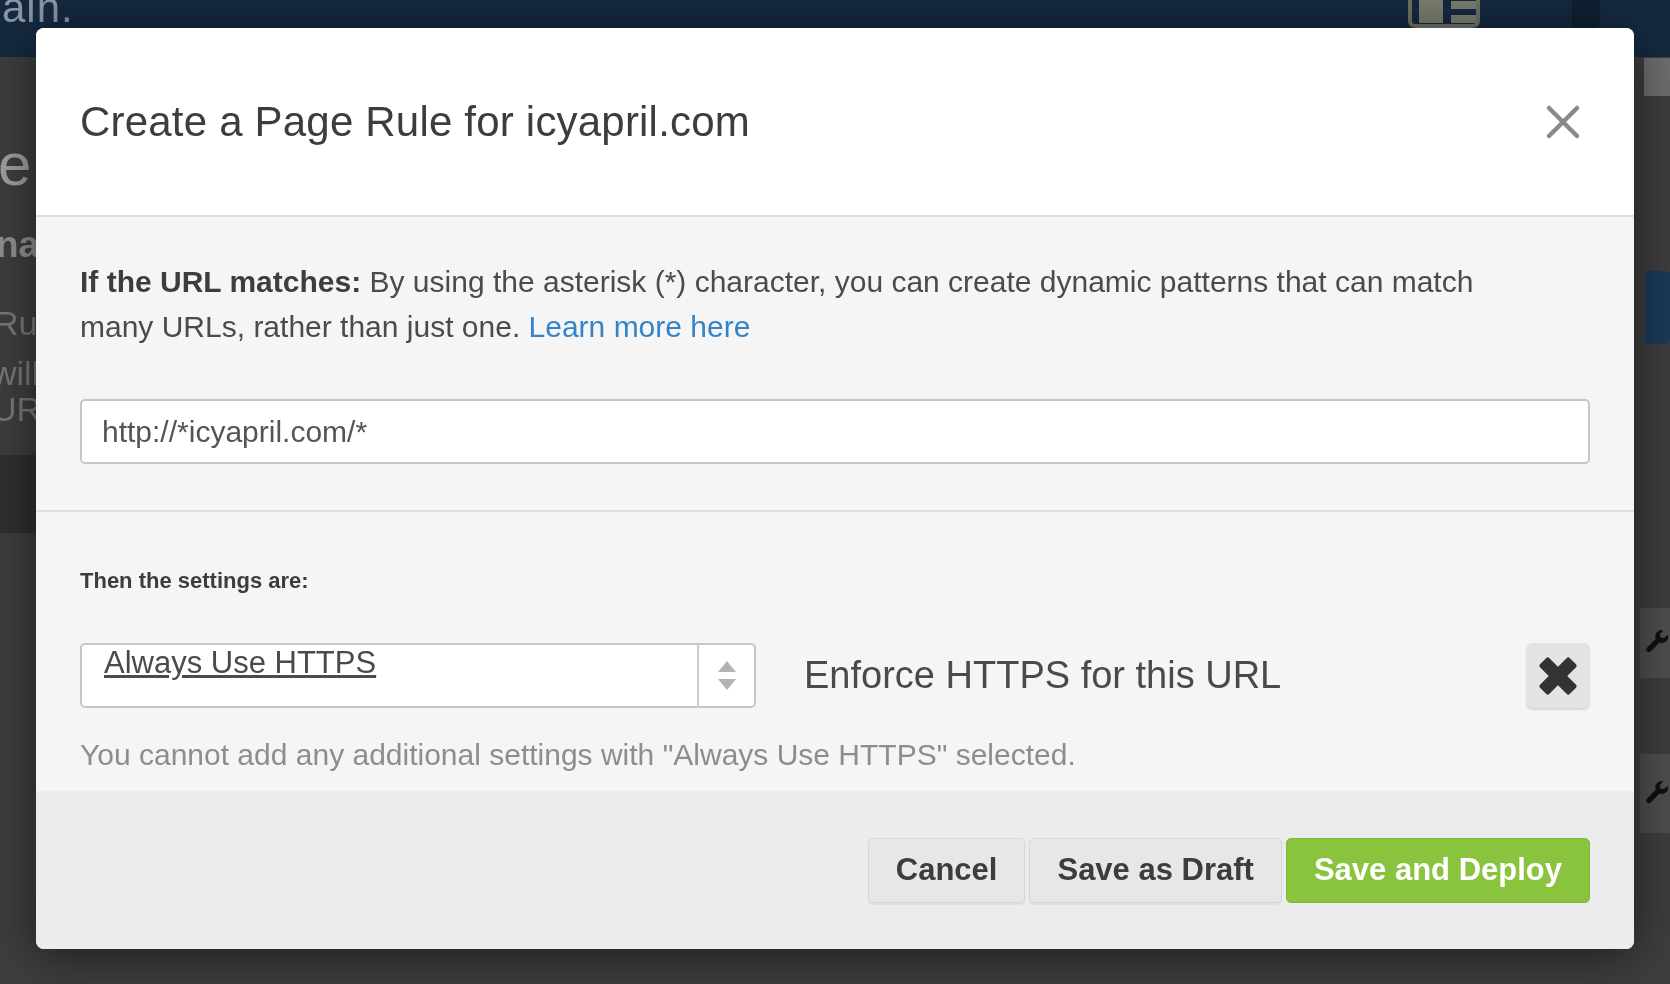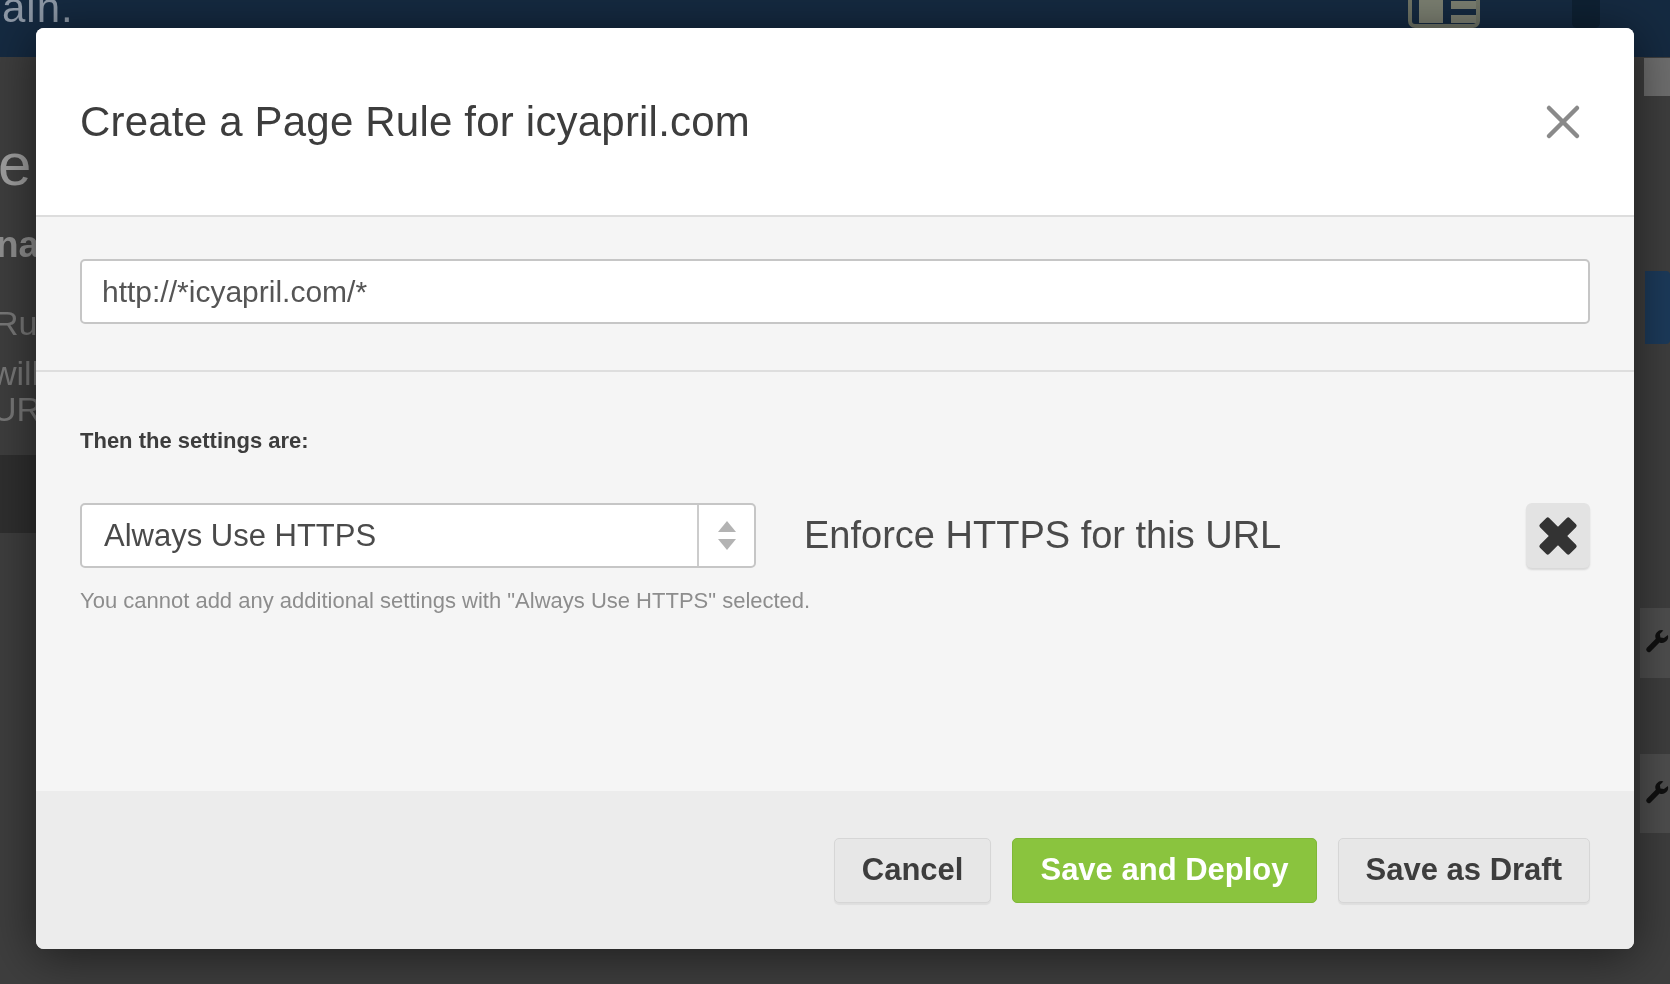--- a/index.html
+++ b/index.html
@@ -53,21 +53,21 @@
     border:2px solid #c6c6c6;border-radius:5px;padding:12px 20px;
     font-family:inherit;font-size:30px;color:#555;
   }
   *{box-sizing:border-box;}
   .section-divider{height:2px;background:#dedede;margin:46px -44px 0;}
   .settings-heading{font-size:22px;font-weight:700;color:#3d3d3d;margin:56px 0 0;}
   .setting-row{display:flex;align-items:center;margin-top:49px;}
   .select{
     position:relative;width:676px;height:65px;background:#fff;
     border:2px solid #c6c6c6;border-radius:5px;cursor:pointer;
-    display:flex;align-items:center;padding:0 80px 0 22px;
+    display:flex;padding:0 80px 0 22px;text-decoration:underline;
   }
   .select-value{font-size:31px;color:#4a4a4a;white-space:nowrap;}
   .select-spinner{
     position:absolute;right:0;top:0;bottom:0;width:57px;border-left:2px solid #ccc;
     display:flex;flex-direction:column;align-items:center;justify-content:center;gap:7px;
   }
   .tri-up{width:0;height:0;border-left:9px solid transparent;border-right:9px solid transparent;border-bottom:11px solid #b3b3b3;}
   .tri-down{width:0;height:0;border-left:9px solid transparent;border-right:9px solid transparent;border-top:11px solid #b3b3b3;}
   .setting-desc{font-size:38px;color:#4a4a4a;margin-left:48px;}
   .remove-btn{
@@ -75,24 +75,24 @@
     cursor:pointer;display:flex;align-items:center;justify-content:center;
     box-shadow:0 2px 2px rgba(0,0,0,.12);
   }
   .heavy-x{position:relative;width:40px;height:40px;}
   .heavy-x::before,.heavy-x::after{
     content:"";position:absolute;left:50%;top:50%;width:42px;height:13px;
     background:#333;border-radius:2px;
   }
   .heavy-x::before{transform:translate(-50%,-50%) rotate(45deg);}
   .heavy-x::after{transform:translate(-50%,-50%) rotate(-45deg);}
-  .helper{font-size:22px;color:#8d8d8d;margin:20px 0 0;}
+  .helper{font-size:30px;color:#8d8d8d;margin:30px 0 0;}
   .modal-footer{
     flex:none;height:158px;background:#ececec;
-    display:flex;align-items:center;justify-content:flex-end;gap:21px;padding:0 44px;
+    display:flex;align-items:center;justify-content:flex-end;gap:4px;padding:0 44px;
   }
   .btn{
     height:65px;border-radius:5px;padding:0 27px;font-family:inherit;
     font-size:31px;font-weight:600;cursor:pointer;white-space:nowrap;
   }
   .btn-gray{background:#e7e7e7;border:1px solid #d6d6d6;color:#3d3d3d;box-shadow:0 2px 1px rgba(0,0,0,.06);}
   .btn-green{background:#8ac43e;border:1px solid #7fb837;color:#fff;}
 </style>
 </head>
 <body>
@@ -137,20 +137,21 @@
         <svg viewBox="0 0 38 38" fill="none">
           <line x1="5" y1="5" x2="33" y2="33"></line>
           <line x1="33" y1="5" x2="5" y2="33"></line>
         </svg>
       </button>
     </div>
 
     <div class="modal-body">
 
       <section>
+        <p class="intro"><strong>If the URL matches:</strong><span> By using the asterisk (*) character, you can create dynamic patterns that can match many URLs, rather than just one. </span><a class="link">Learn more here</a></p>
         <input class="url-input" type="text" value="http://*icyapril.com/*" style="">
       </section>
 
       <div class="section-divider"></div>
 
       <section>
         <h2 class="settings-heading">Then the settings are:</h2>
         <div class="setting-row">
           <div class="select">
             <span class="select-value">Always Use HTTPS</span>
@@ -164,18 +165,18 @@
             <span class="heavy-x"></span>
           </button>
         </div>
         <p class="helper">You cannot add any additional settings with "Always Use HTTPS" selected.</p>
       </section>
 
     </div>
 
     <div class="modal-footer">
       <button class="btn btn-gray">Cancel</button>
+      <button class="btn btn-gray">Save as Draft</button>
       <button class="btn btn-green">Save and Deploy</button>
-      <button class="btn btn-gray">Save as Draft</button>
     </div>
 
   </div>
 </div>
 
 </body></html>

